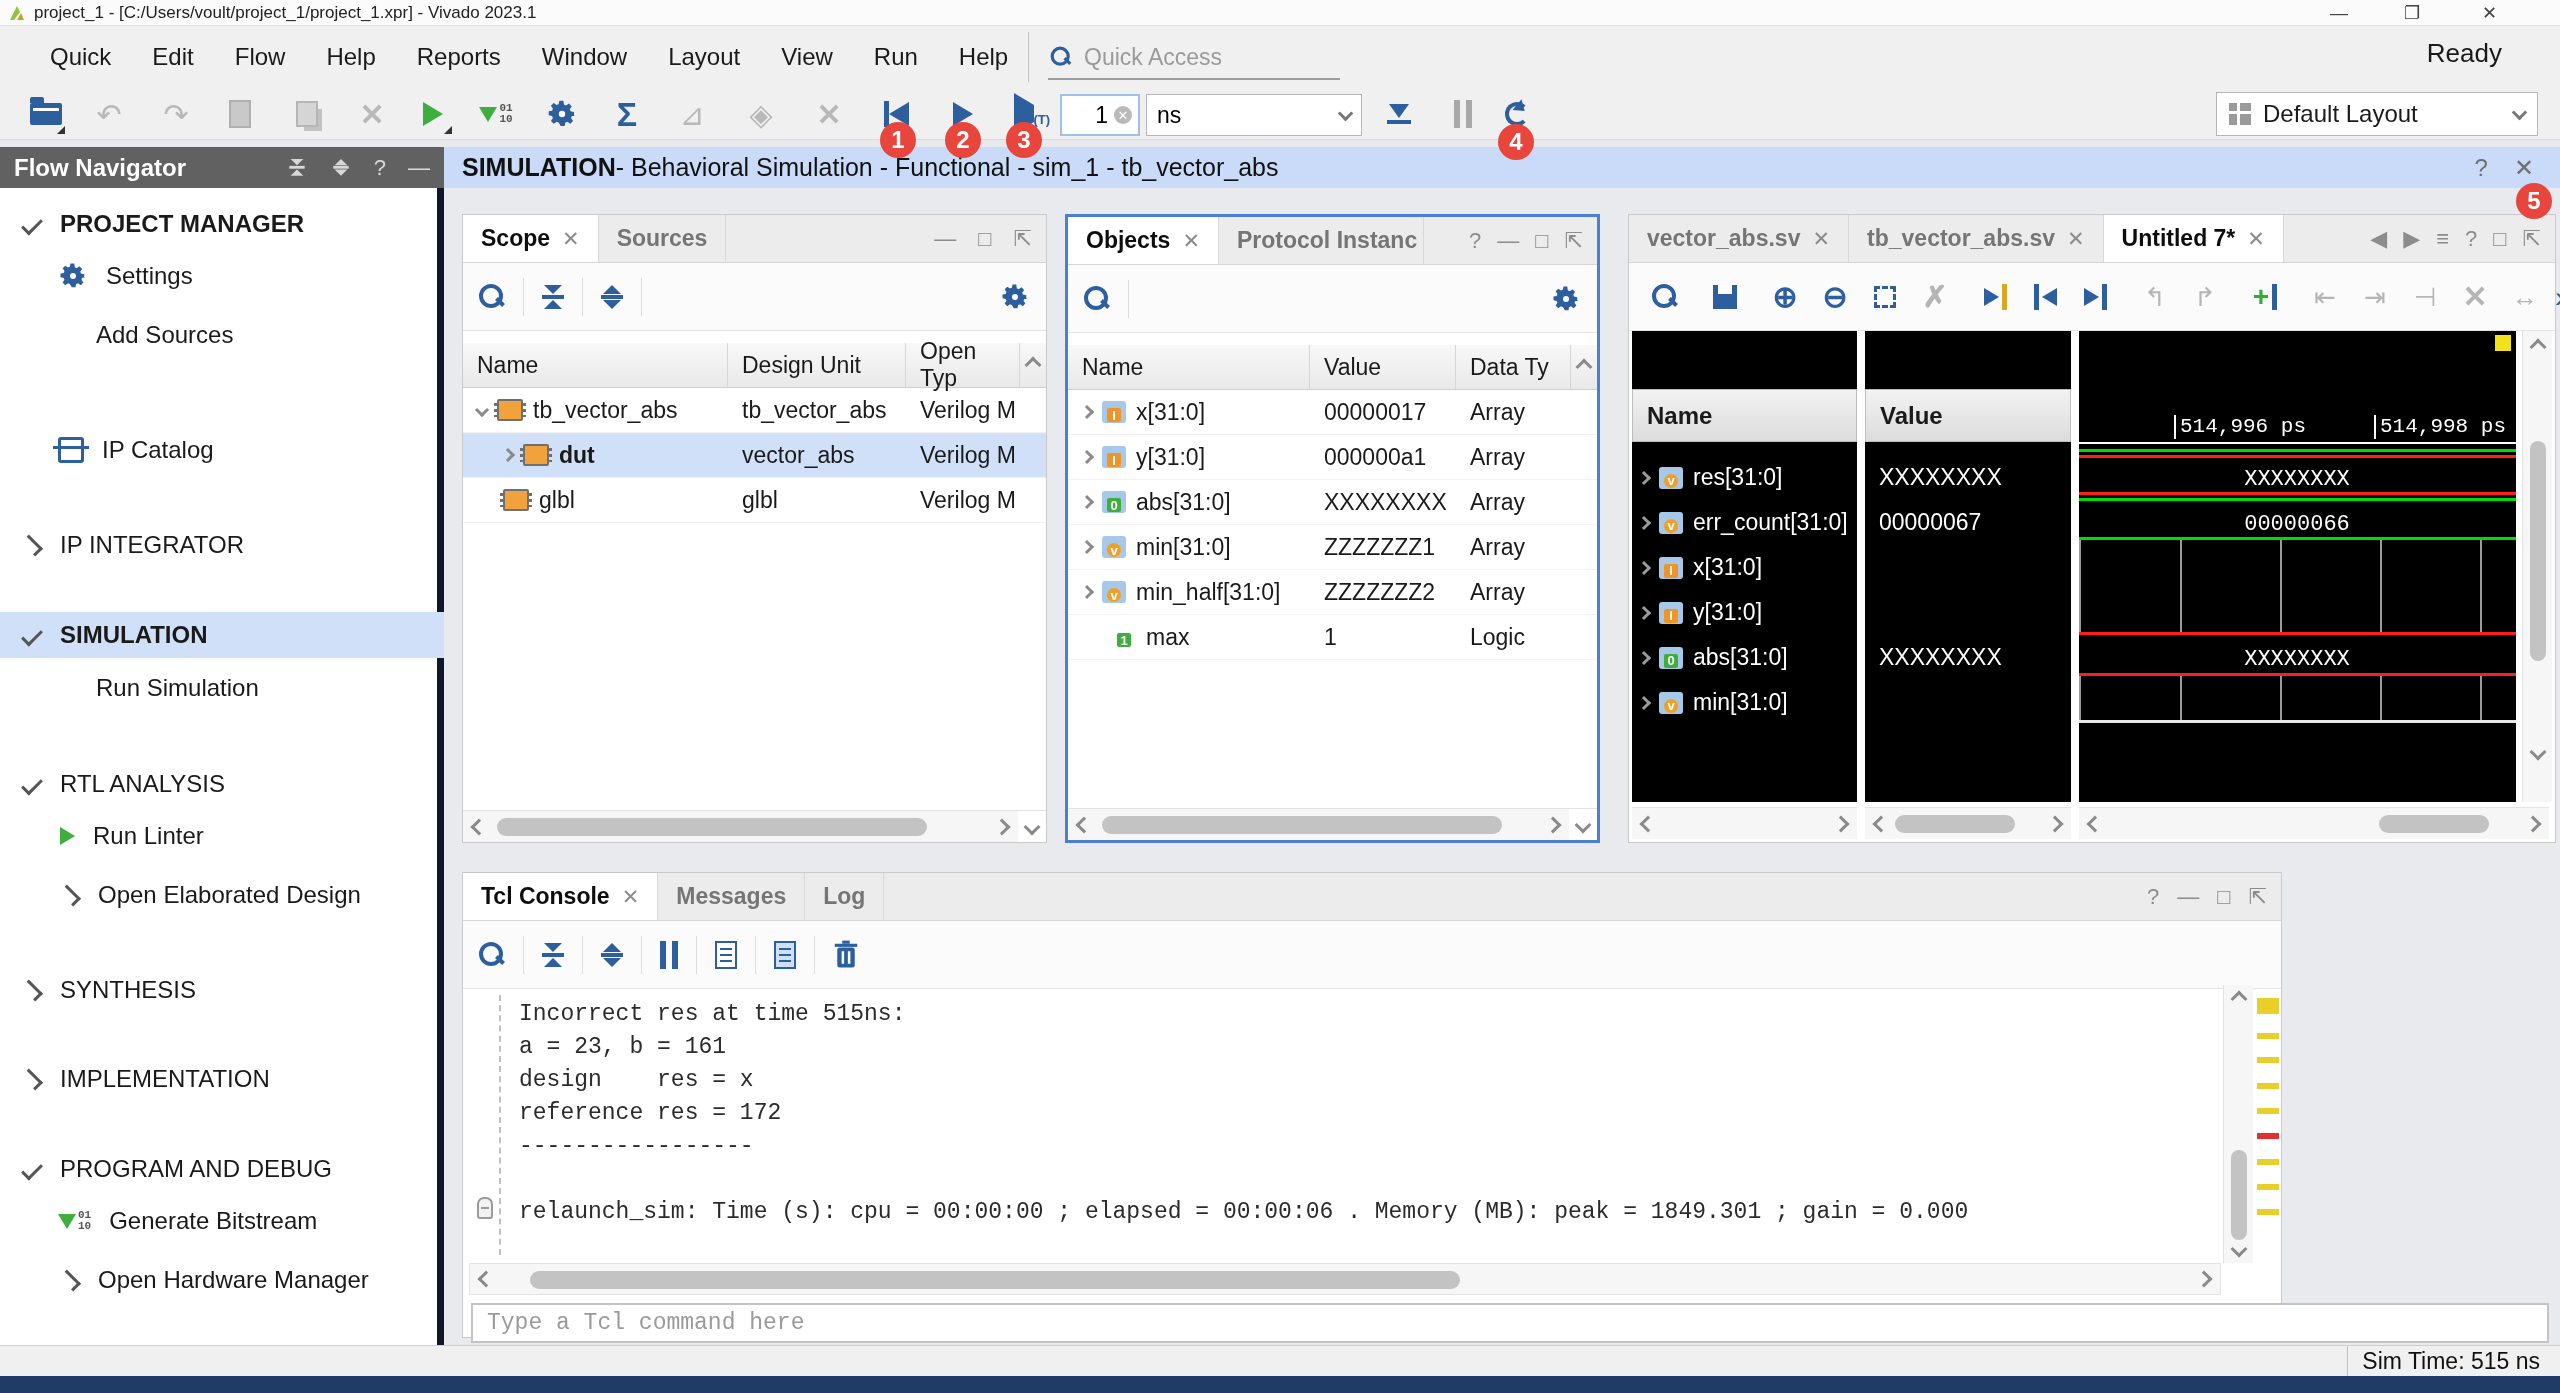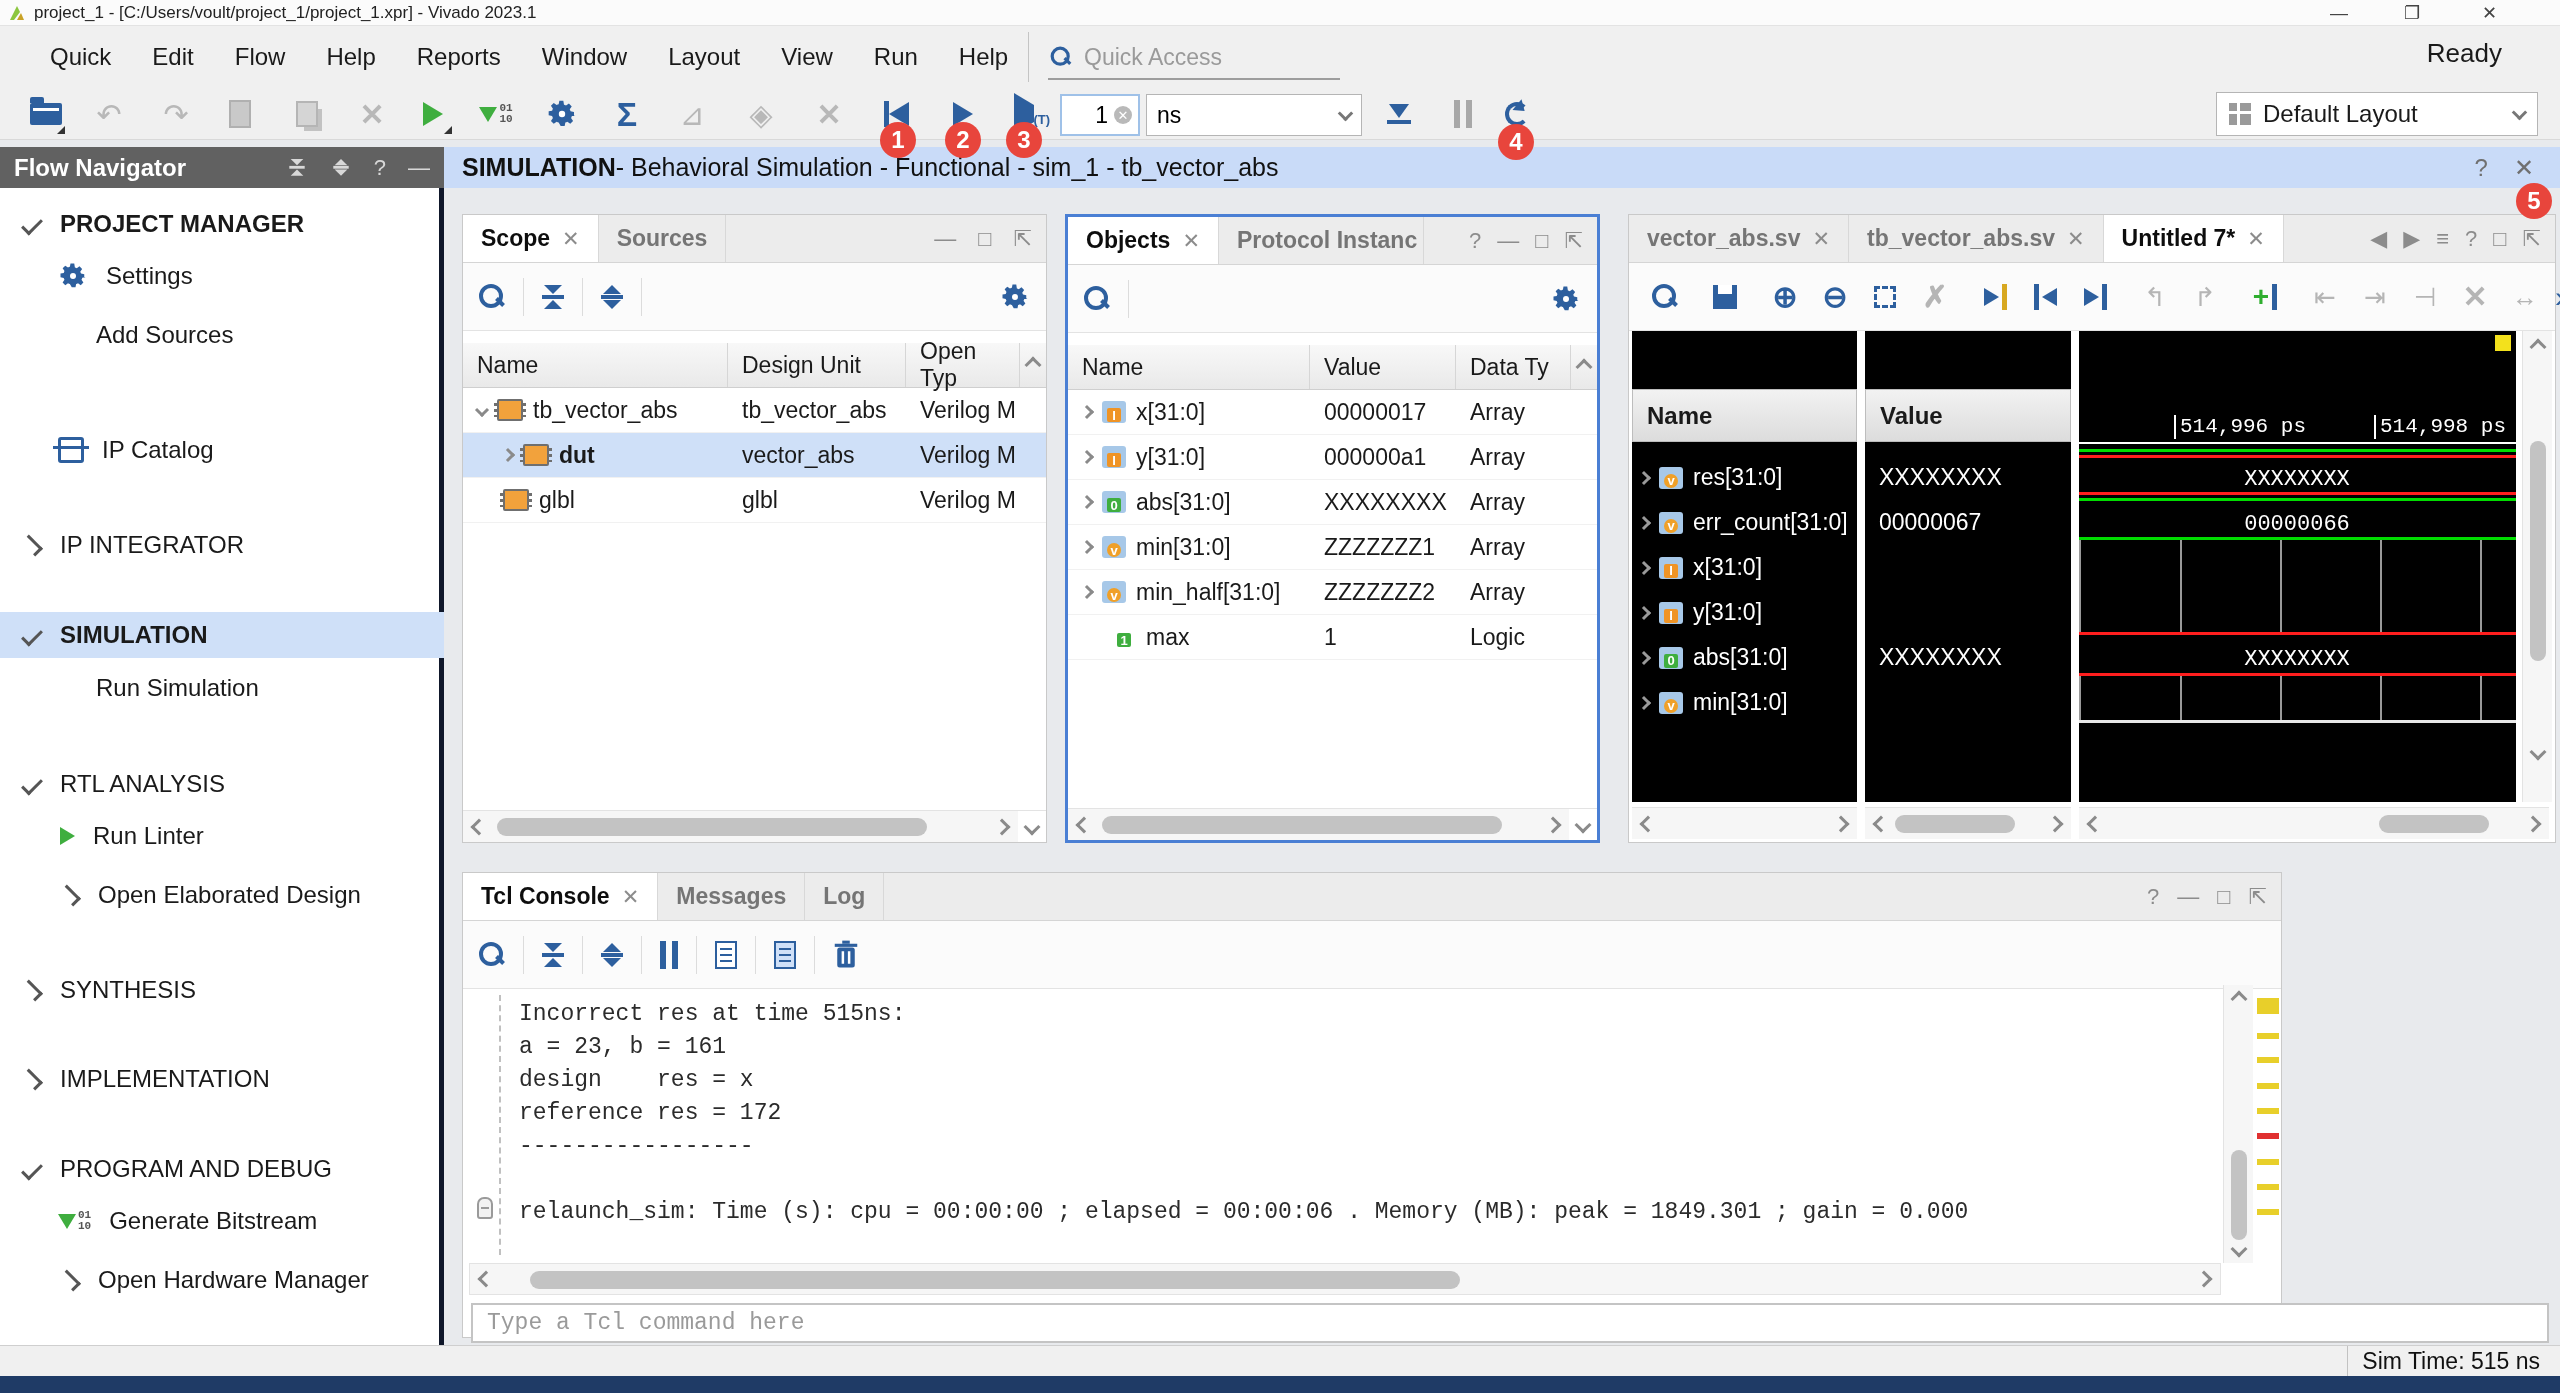--- a/index.html
+++ b/index.html
@@ -67,21 +67,21 @@
      linear-gradient(to bottom,transparent 8px,#fff 8px,#fff 11px,transparent 11px)}
   .badge{position:absolute;width:36px;height:36px;border-radius:50%;background:var(--badge);color:#fff;font-weight:bold;font-size:24px;display:flex;align-items:center;justify-content:center;z-index:60}
 
   
   .fnav-hdr{left:0;top:147px;width:444px;height:41px;background:#616161;color:#fff;display:flex;align-items:center;padding:0 14px;font-size:24px;font-weight:bold;gap:10px}
   .fnav-hdr .icons{margin-left:auto;display:flex;gap:22px;color:#d8d8d8;font-size:22px;font-weight:normal}
   .sim-hdr{left:444px;top:147px;width:2116px;height:41px;background:var(--simhdr);display:flex;align-items:center;padding:0 18px;font-size:25px;color:#111}
   .sim-hdr .icons{margin-left:auto;display:flex;gap:26px;color:#707070;font-size:24px;padding-right:8px}
 
   
-  .fnav{left:0;top:188px;width:444px;height:1157px;background:#fff;border-right:5px solid #0f172a}
+  .fnav{left:0;top:188px;width:444px;height:1157px;background:#fff;border-right:7px solid #0f172a}
   .fnrow{position:absolute;left:0;width:444px;height:46px;display:flex;align-items:center;font-size:24px;color:#1a1a1a}
   .fnrow.sel{background:var(--sel)}
   .fnrow .chev{width:11px;height:11px;border-left:3px solid #555;border-bottom:3px solid #555;display:inline-block}
   .chev.open{transform:rotate(-45deg)}
   .chev.closed{transform:rotate(-135deg)}
   .fnrow .c1{margin-left:22px;width:20px}
   .fnrow .c2{margin-left:60px;width:20px}
   .lbl1{margin-left:18px}
   .gearsvg{width:30px;height:30px}
   .ipcat{width:26px;height:26px;border:3px solid var(--blue);border-radius:3px;position:relative}

